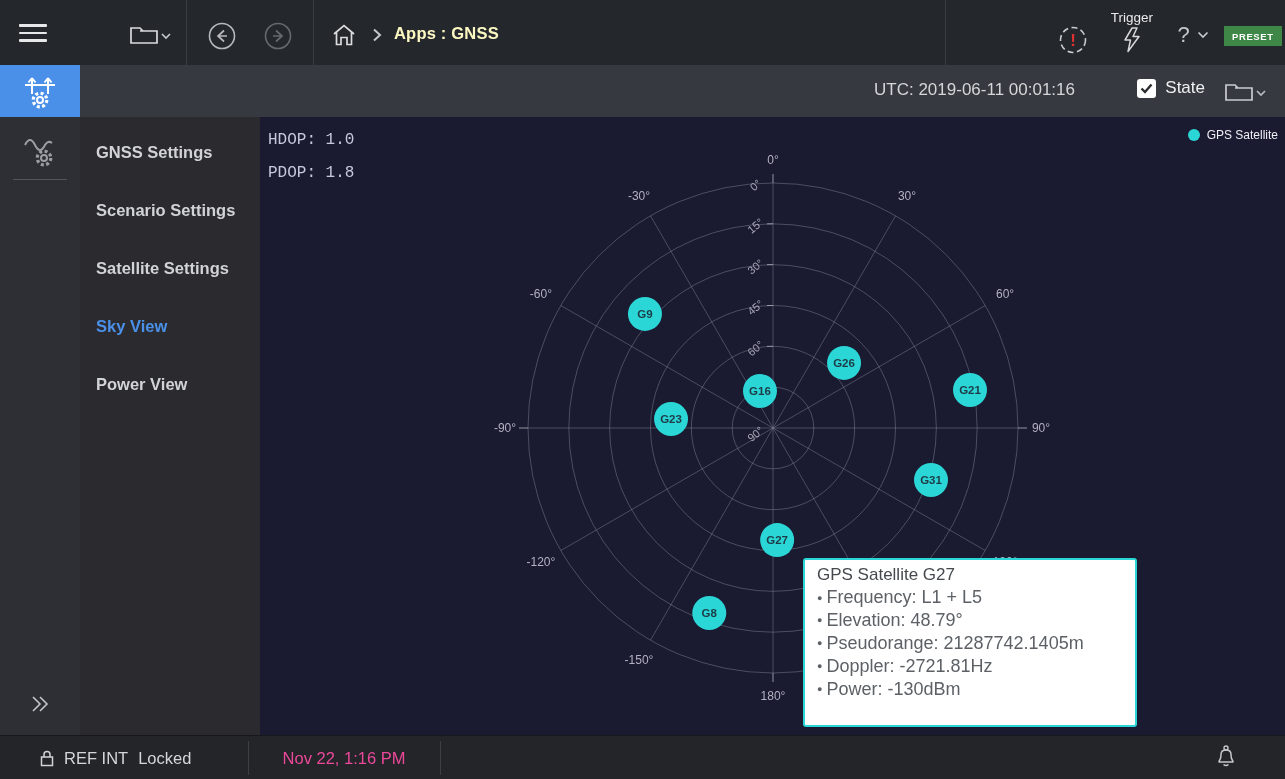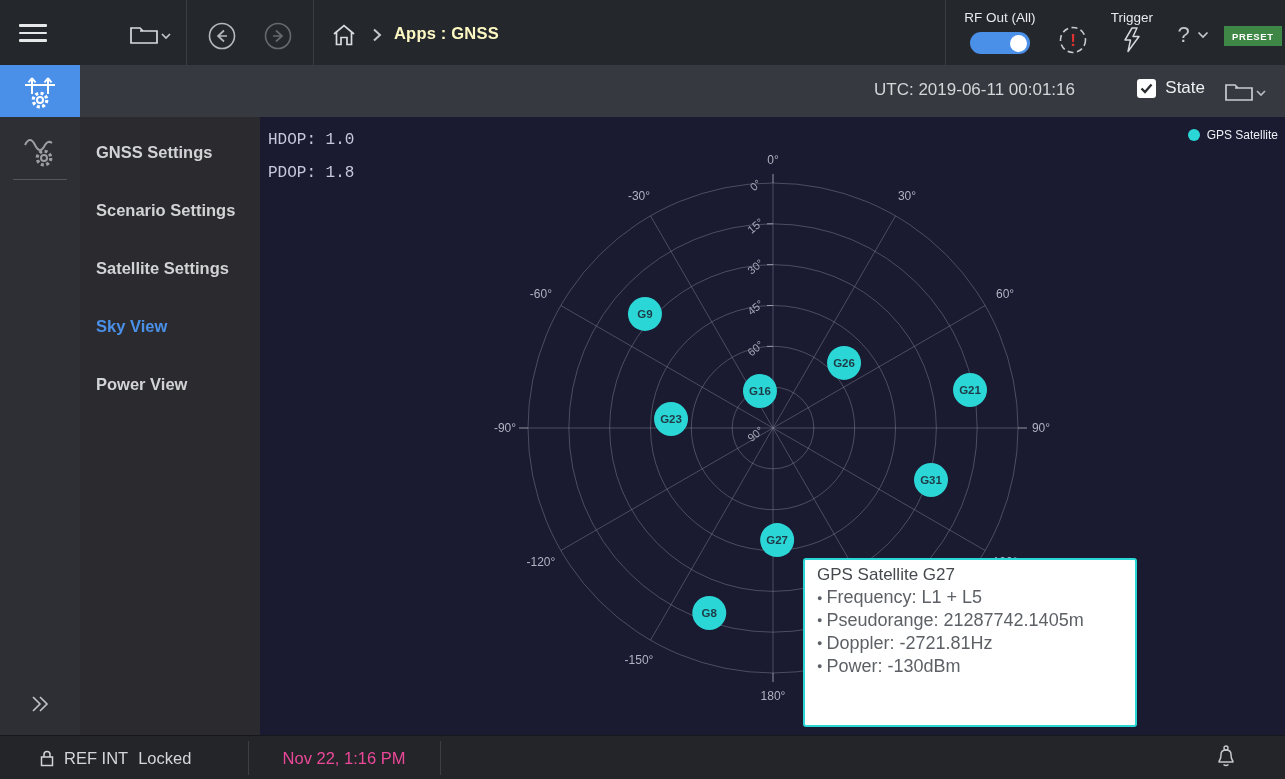--- a/index.html
+++ b/index.html
@@ -128,26 +128,20 @@
       </svg>
     </div>
     <div class="crumb-chev">
       <svg width="10" height="14" viewBox="0 0 10 14">
           <path d="M2 1.5 L8 7 L2 12.5" fill="none" stroke="#c4c7cb" stroke-width="2"></path>
         </svg>
     </div>
     <div class="crumb-title">Apps : GNSS</div>
 
     <div class="tb-sep" style="left:945px"></div>
-    <div class="rfout">
-      <div class="lbl">RF Out (All)</div>
-      <div class="toggle">
-          <div class="knob"></div>
-        </div>
-    </div>
     <div class="icon-btn warn-btn">
       <svg width="30" height="30" viewBox="0 0 30 30">
         <circle cx="15" cy="15" r="12.5" fill="none" stroke="#c8cbcf" stroke-width="1.6" stroke-dasharray="6 3.5"></circle>
         <text x="15" y="21" text-anchor="middle" font-size="17" font-weight="700" fill="#e03131" font-family="Liberation Sans,sans-serif">!</text>
       </svg>
     </div>
     <div class="trigger">
       <div class="lbl">Trigger</div>
       <svg width="20" height="26" viewBox="0 0 20 26" style="margin-top:2px">
         <path d="M10 1 L3 13 L8.5 13 L6 24.5 L17 9.5 L11 9.5 L15 1 Z" fill="none" stroke="#d6d8da" stroke-width="1.5" stroke-linejoin="round"></path>
@@ -303,20 +297,21 @@
         <g class="sat">
           <circle cx="449.27726861288835" cy="496.064249649664" r="17" fill="#2bd6d6"></circle>
           <text x="449.27726861288835" y="500.064249649664" text-anchor="middle" class="sat-label">G8</text>
         </g>
       </svg>
 
     <div class="tooltip">
       <div class="tt-title">GPS Satellite G27</div>
       <div id="tooltip-items">
           <div class="tt-item">Frequency: L1 + L5</div>
+          <div class="tt-item">Elevation: 48.79°</div>
           <div class="tt-item">Pseudorange: 21287742.1405m</div>
           <div class="tt-item">Doppler: -2721.81Hz</div>
           <div class="tt-item">Power: -130dBm</div>
         </div>
     </div>
   </div>
 
   <div class="statusbar">
     <div class="ref-cell">
       <svg width="14" height="17" viewBox="0 0 14 17">

